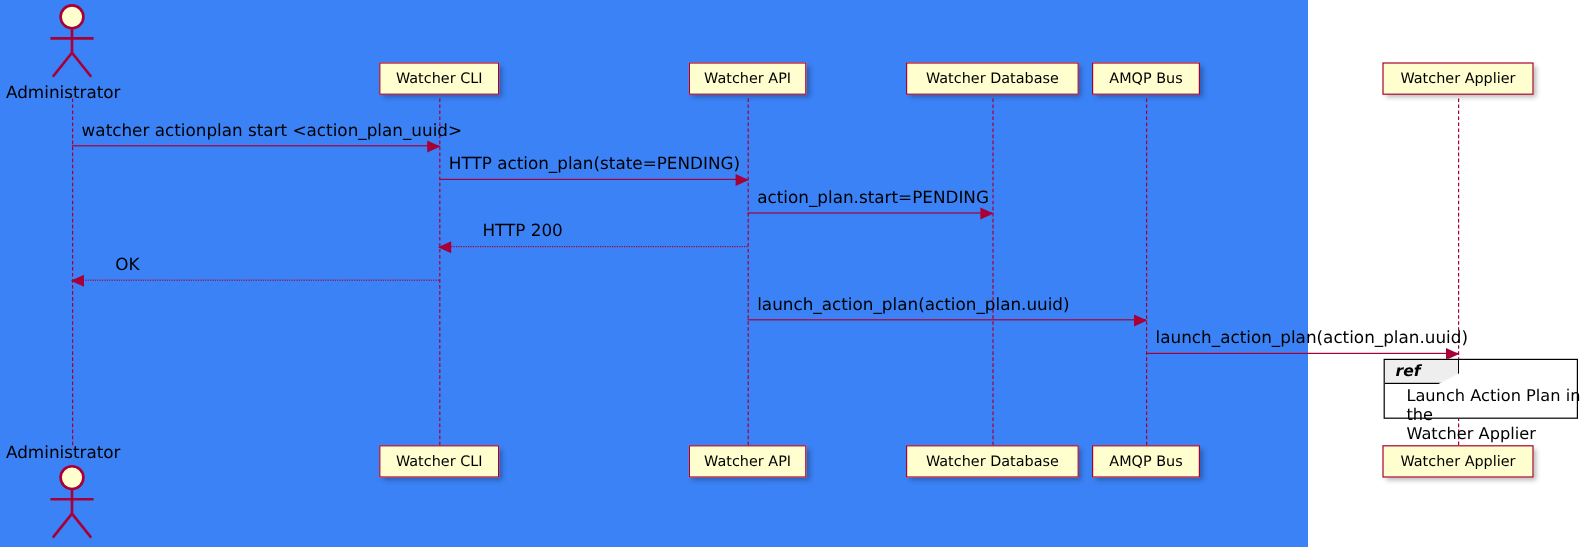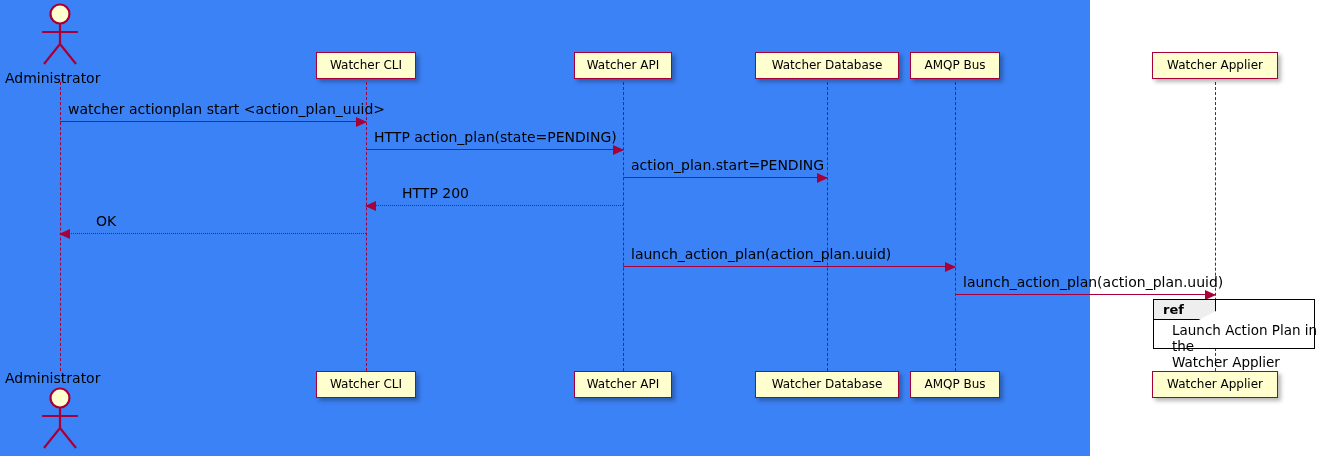--- a/index.html
+++ b/index.html
@@ -120,20 +120,21 @@
     background: #EEEEEE;
     border-right: 1.5px solid #000000;
     border-bottom: 1.5px solid #000000;
     box-sizing: border-box;
     font-size: 13px;
     font-weight: bold;
     color: #000000;
     padding: 3px 16px 0 9px;
     line-height: 1;
     clip-path: polygon(0 0, 100% 0, 100% 55%, 72% 100%, 0 100%);
+    font-style: italic;
   }
   .ref-body {
     position: absolute;
     left: 12px;
     top: 21px;
     font-size: 13.5px;
     color: #000000;
     line-height: 1.18;
     padding: 2px 6px 0 6px;
     white-space: pre-line;

